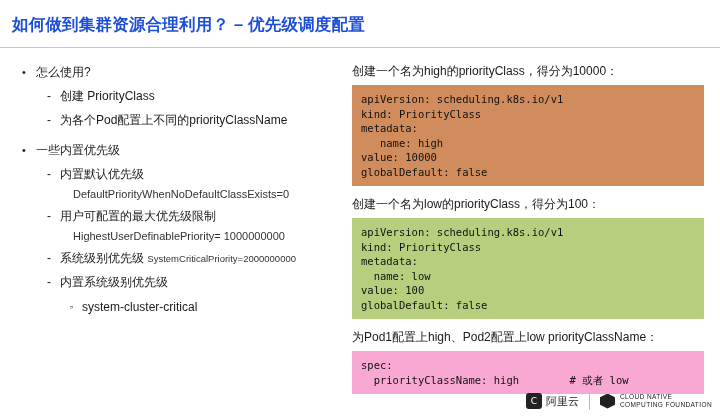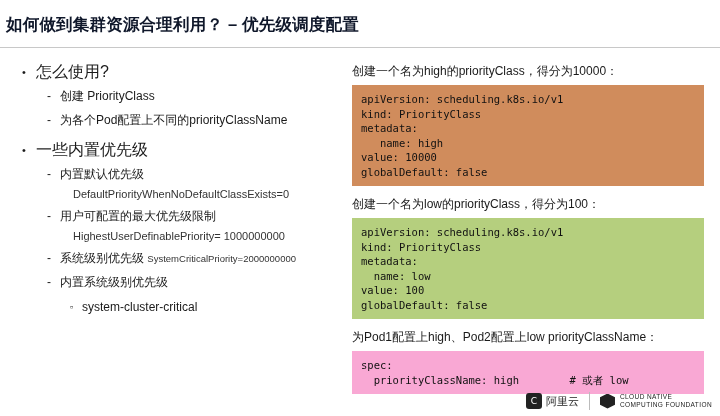--- a/index.html
+++ b/index.html
@@ -16,47 +16,47 @@
     position: relative;
   }
   .slide {
     position: relative;
     width: 720px;
     height: 416px;
     box-sizing: border-box;
   }
   .title {
     position: absolute;
-    left: 6px;
+    left: 12px;
     top: 14px;
     font-size: 16.5px;
     font-weight: bold;
     letter-spacing: 0.2px;
-    color: #0f172a;
+    color: #1d4ed8;
     white-space: nowrap;
   }
   .title-rule {
     position: absolute;
     left: 0px;
     top: 47px;
     width: 720px;
     height: 1px;
     background: #c8c8c8;
   }
   
   .left {
     position: absolute;
     left: 18px;
     top: 62px;
     width: 330px;
   }
   .l1 {
     position: relative;
     padding-left: 18px;
-    font-size: 16px;
+    font-size: 12px;
     line-height: 20px;
     margin-bottom: 4px;
     color: #1a1a1a;
   }
   .l1::before {
     content: "\2022";
     position: absolute;
     left: 4px;
     top: 0;
     font-size: 11px;

